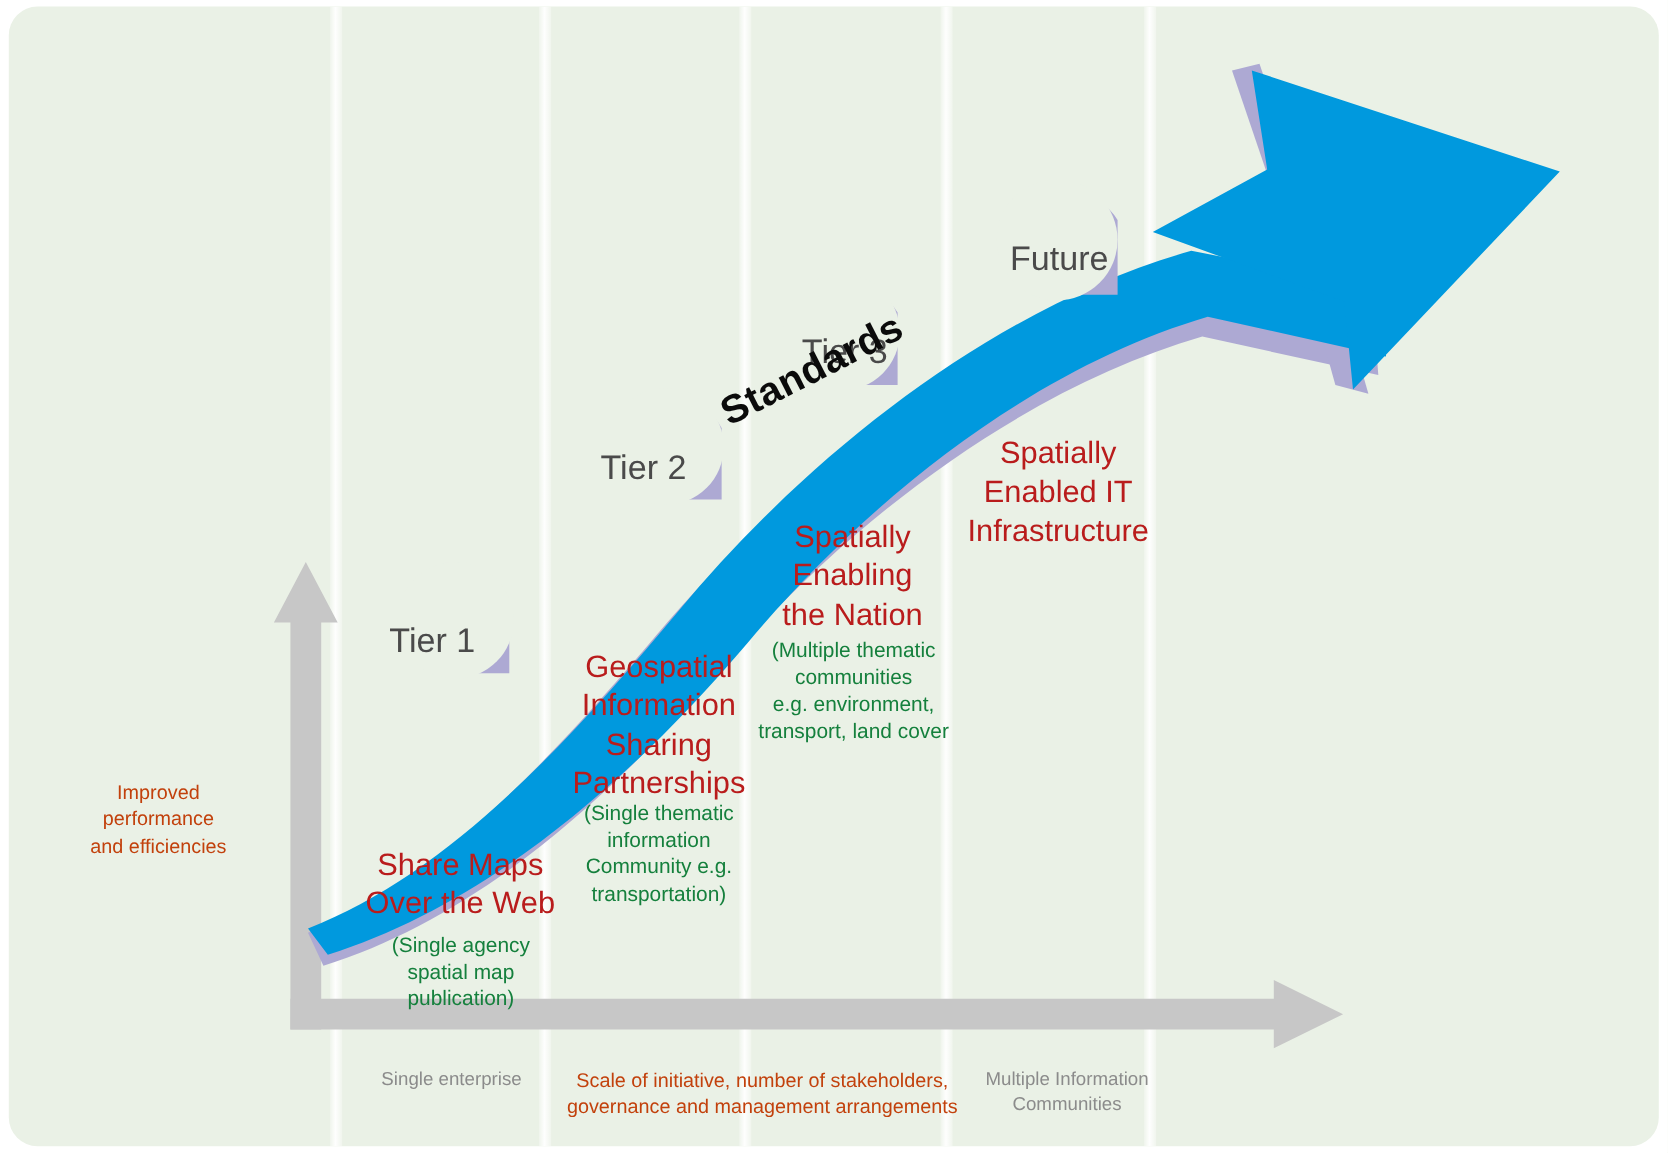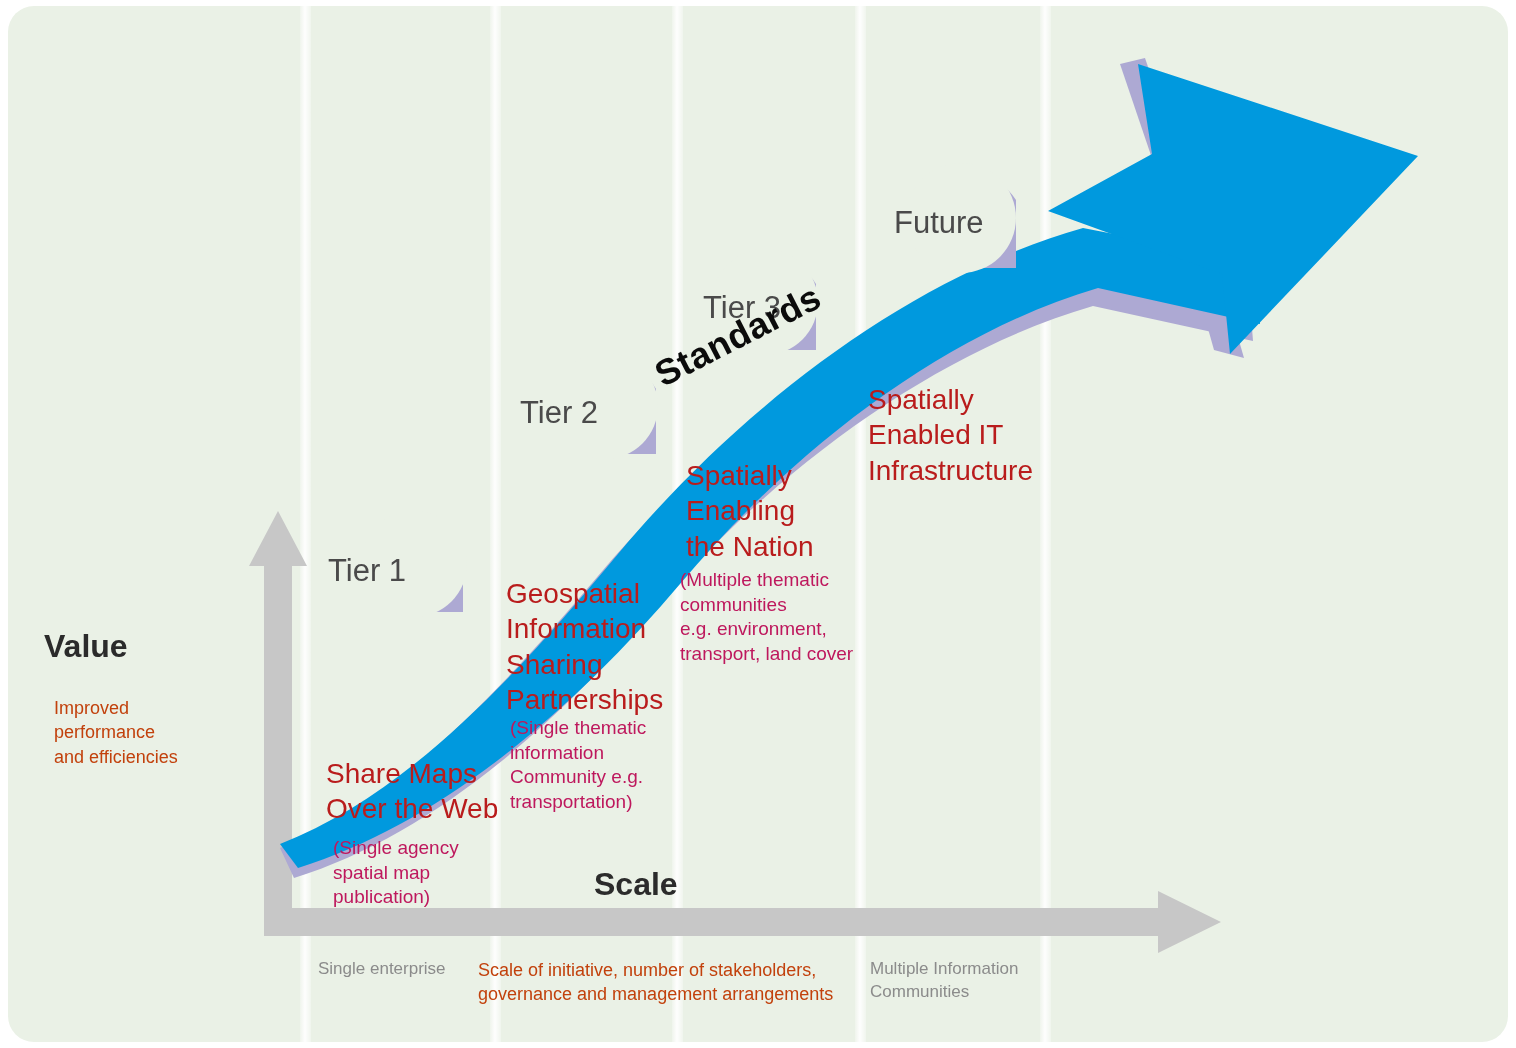--- a/index.html
+++ b/index.html
@@ -40,34 +40,36 @@
   #svg-layer {
     position: absolute;
     left: 0;
     top: 0;
     width: 1516px;
     height: 1048px;
   }
   .lbl {
     position: absolute;
     color: #595959;
+    text-align: center;
     line-height: 1.26;
     white-space: pre-line;
+    margin-top: 12px;
   }
   .tier {
     font-size: 31px;
     color: #4a4a4a;
   }
   .head {
     font-size: 28px;
     color: #b91c1c;
   }
   .sub {
     font-size: 19px;
-    color: #be185d;
+    color: #15803d;
     line-height: 1.3;
   }
   .axis-title {
     font-size: 32px;
     color: #2b2b2b;
     font-weight: 600;
   }
   .axis-sub {
     font-size: 18px;
     color: #c2410c;
@@ -163,26 +165,24 @@
           <path d="M 742,344 A 48,48 0 1 1 808,278 L 808,344 Z" fill="#ada9d3"></path>
           <circle cx="757" cy="296" r="53" fill="#eaf1e6"></circle>
         </g>
         <g>
           <path d="M 938,262 A 50,50 0 1 1 1008,194 L 1008,262 Z" fill="#ada9d3"></path>
           <circle cx="953" cy="212" r="55" fill="#eaf1e6"></circle>
         </g>
       </g>
     </svg>
 
-    <div class="lbl axis-title" style="left:36px; top:620px; width:190px;">Value</div>
     <div class="lbl axis-sub" style="left:46px; top:690px; width:180px;">Improved
 performance
 and efficiencies</div>
 
-    <div class="lbl axis-title" style="left:586px; top:858px; width:180px;">Scale</div>
     <div class="lbl axis-tick" style="left:310px; top:952px; width:185px;">Single enterprise</div>
     <div class="lbl axis-tick" style="left:862px; top:952px; width:200px;">Multiple Information
 Communities</div>
     <div class="lbl axis-sub" style="left:470px; top:952px; width:430px;">Scale of initiative, number of stakeholders,
 governance and management arrangements</div>
 
     <div class="lbl tier" style="left:320px; top:545px; width:130px;">Tier 1</div>
     <div class="lbl sub" style="left:325px; top:830px; width:172px;">(Single agency
 spatial map
 publication)</div>

